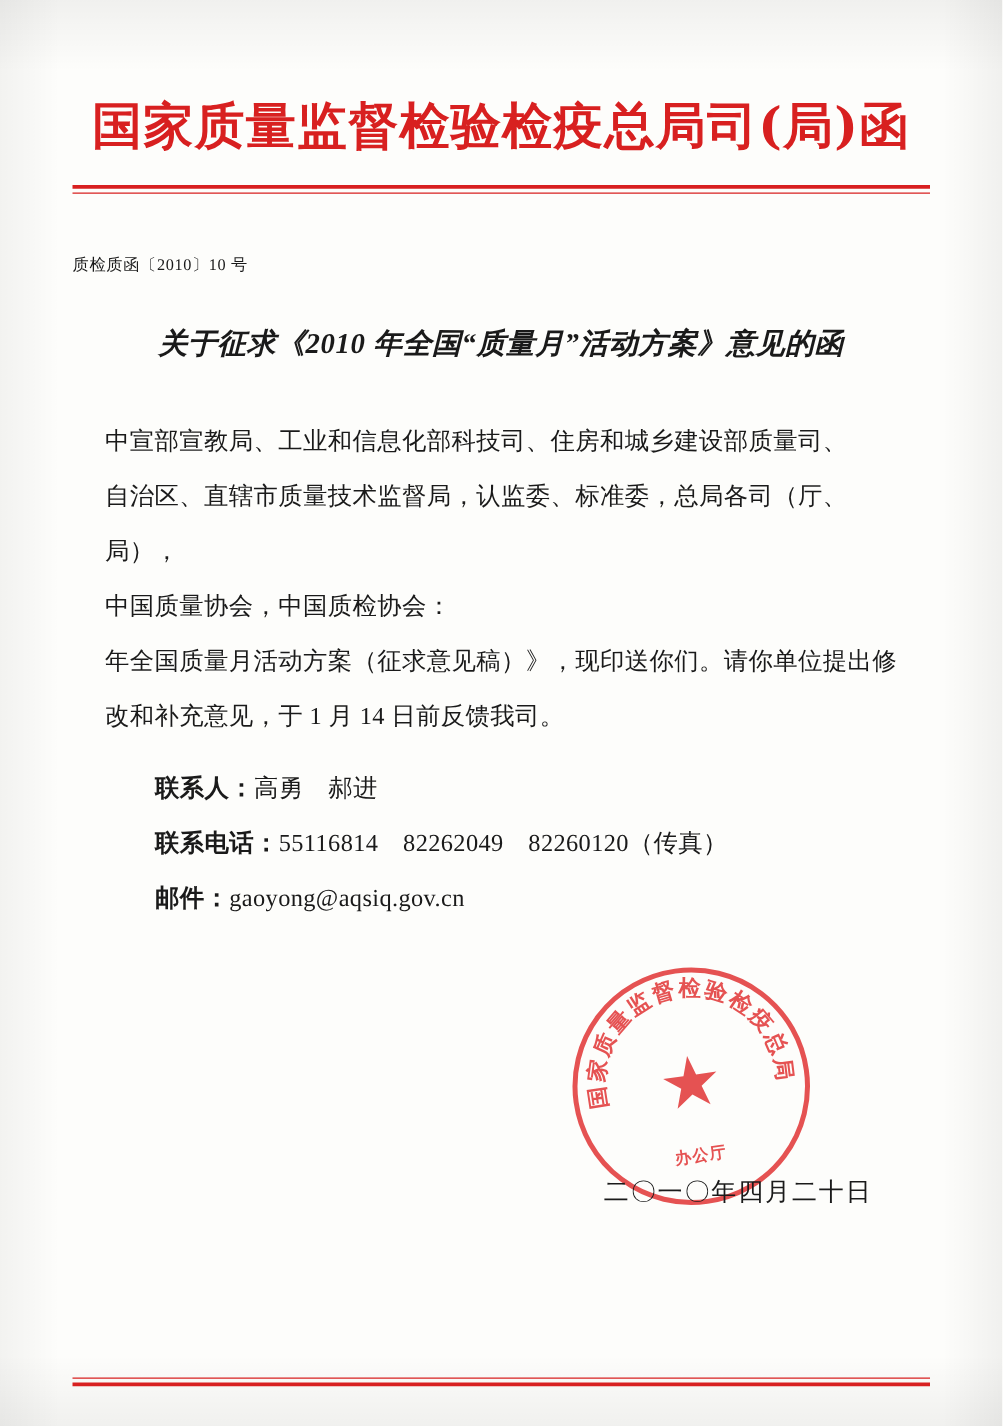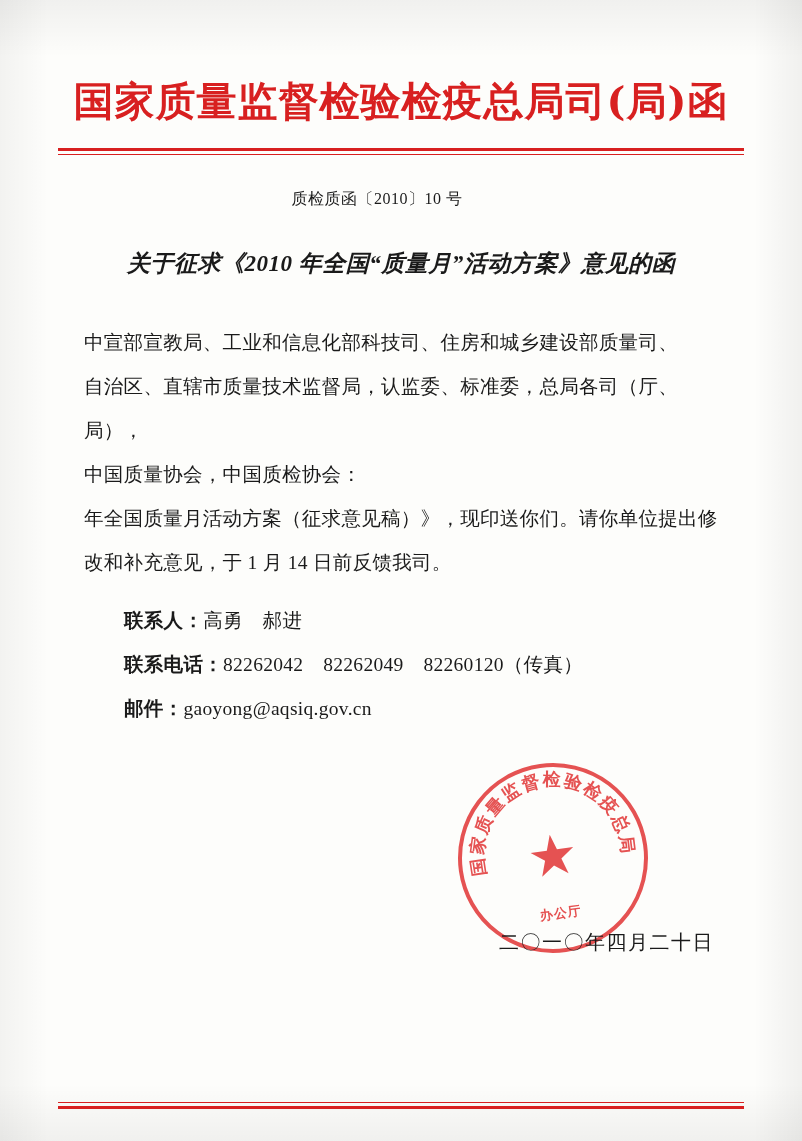--- a/index.html
+++ b/index.html
@@ -62,24 +62,24 @@
     background: #d82020;
   }
   .rule-thin {
     height: 1px;
     background: #d82020;
     margin-top: 3px;
   }
 
   
   .docnum {
-    margin-top: 34px;
-    text-align: center;
+    margin-top: 48px;
+    text-align: left;
     padding-right: 48px;
-    font-size: 16px;
+    font-size: 13px;
     letter-spacing: 0.5px;
   }
 
   
   .title {
     margin-top: 38px;
     text-align: center;
     font-size: 23px;
     font-weight: bold;
     letter-spacing: 0.5px;
@@ -181,21 +181,21 @@
     text-align: center;
     color: #e23b3b;
     font-size: 13px;
     font-weight: bold;
     letter-spacing: 1px;
   }
 
   .date {
     position: absolute;
     left: 0;
-    right: 30px;
+    right: 46px;
     top: 176px;
     text-align: right;
     font-size: 20px;
     letter-spacing: 1.5px;
   }
 
   
   .footer-rules {
     position: absolute;
     left: 0;
@@ -231,21 +231,21 @@
 
       <p>年全国质量月活动方案（征求意见稿）》，现印送你们。请你单位提出修</p>
       <p>改和补充意见，于 1 月 14 日前反馈我司。</p>
     </div>
 
     <div class="contacts">
       <div>
         <span class="label">联系人：</span><span>高勇　郝进</span>
       </div>
       <div>
-        <span class="label">联系电话：</span><span class="mono-ish">82262042　82262049　82260120（传真）</span>
+        <span class="label">联系电话：</span><span class="mono-ish">55116814　82262049　82260120（传真）</span>
       </div>
       <div>
         <span class="label">邮件：</span><span class="mono-ish">gaoyong@aqsiq.gov.cn</span>
       </div>
     </div>
 
     <div class="signature-area">
 
       <div class="seal">
         <div class="seal-inner"></div>

